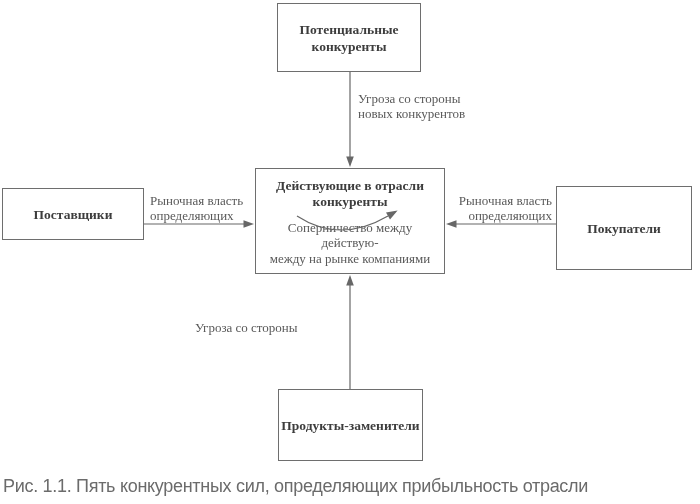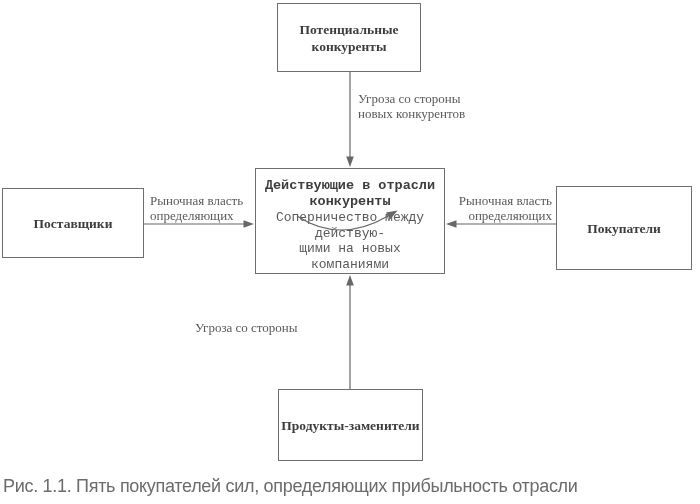--- a/index.html
+++ b/index.html
@@ -29,28 +29,27 @@
     align-items: center;
     justify-content: center;
     text-align: center;
     color: var(--box-title-text);
     font-weight: bold;
     font-size: 13.5px;
     line-height: 17px;
     z-index: 1;
   }
   .node-top    { left: 277px; top: 3px;   width: 144px; height: 69px; }
-  .node-left   { left: 2px;   top: 188px; width: 142px; height: 70px; }
+  .node-left   { left: 2px;   top: 188px; width: 142px; height: 52px; }
   .node-right  { left: 556px; top: 186px; width: 136px; height: 84px; }
   .node-bottom { left: 278px; top: 389px; width: 145px; height: 72px; }
   .node-center {
     left: 255px; top: 168px; width: 190px; height: 106px;
     justify-content: space-between;
     padding: 9px 4px 7px 4px;
-    font-family: Liberation Mono, monospace;
   }
   .node-center .center-title { font-weight: bold; font-size: 13.5px; line-height: 16px; }
   .node-center .center-body  { font-weight: normal; font-size: 13px; line-height: 15.5px; color: var(--label-text); }
   .edge-label {
     position: absolute;
     color: var(--label-text);
     font-size: 13px;
     line-height: 15px;
     z-index: 2;
     white-space: nowrap;
@@ -104,21 +103,21 @@
     <span>Продукты-заменители</span>
   </div>
 
   <div class="node node-center">
     <div class="center-title">
       <span>Действующие в отрасли</span>
       <span style="display:block">конкуренты</span>
     </div>
     <div class="center-body">
       <span style="display:block">Соперничество между действую-</span>
-      <span style="display:block">щими на новых компаниями</span>
+      <span style="display:block">между на рынке компаниями</span>
     </div>
   </div>
 
   <div class="edge-label label-top">
     <span>Угроза со стороны</span>
     <span>новых конкурентов</span>
   </div>
   <div class="edge-label label-left">
     <span>Рыночная власть</span>
     <span>определяющих</span>
@@ -149,16 +148,16 @@
       <polygon class="arrow-head" points="446,224 456.5,220.2 456.5,227.8"></polygon>
     </g>
     <g>
       <path class="edge-line" d="M 297 216 Q 340 244 388 216"></path>
       <polygon class="arrow-head" points="397.6,210.6 390,219.5 386,212.5"></polygon>
     </g>
   </svg>
 
   <div class="caption">
     <span class="caption-prefix">Рис. 1.1.</span>
-    <span>Пять покупателей сил, определяющих прибыльность отрасли</span>
+    <span>Пять конкурентных сил, определяющих прибыльность отрасли</span>
   </div>
 
 </div>
 
 </body></html>

